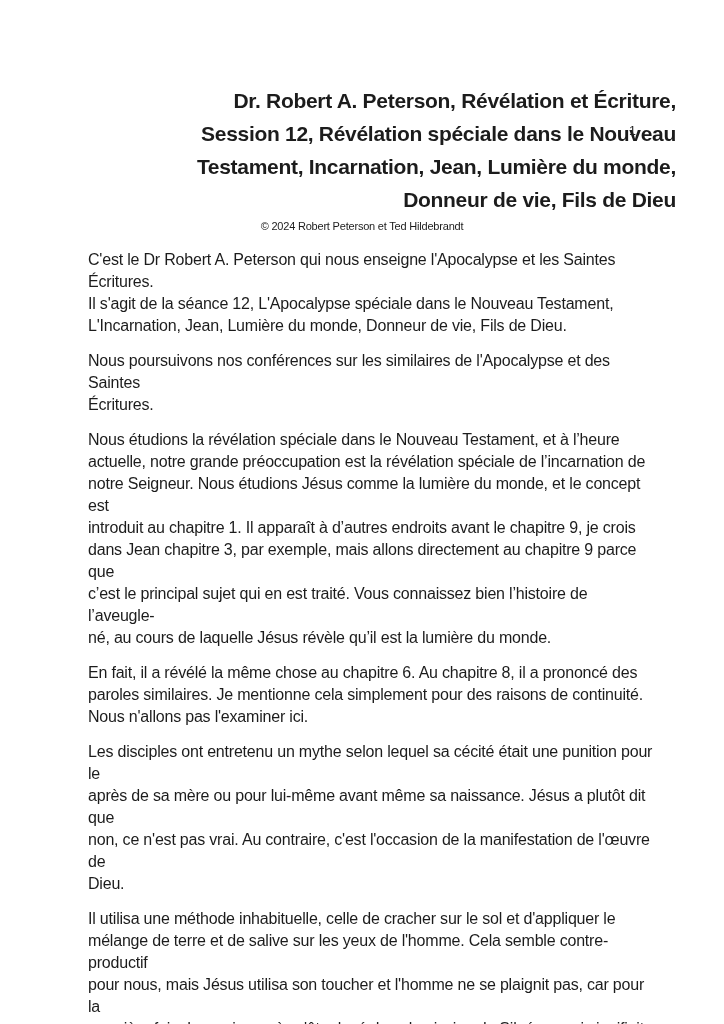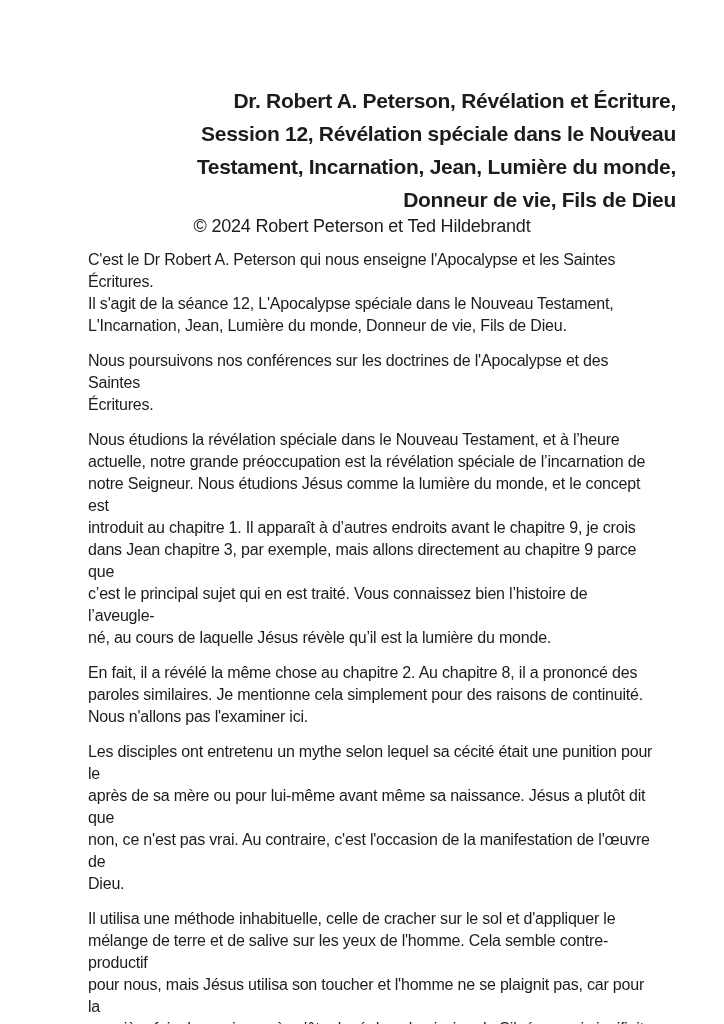--- a/index.html
+++ b/index.html
@@ -34,21 +34,21 @@
     text-align: right;
     font-size: 21px;
     font-weight: bold;
     line-height: 33px;
     letter-spacing: -0.3px;
     white-space: pre-line;
     color: #1c1c1c;
   }
   .copyright {
     text-align: center;
-    font-size: 18px;
+    font-size: 11px;
     line-height: 20px;
     margin: 0 48px;
     letter-spacing: -0.2px;
     color: #1c1c1c;
   }
   .doc-body {
     display: block;
     margin: 13px 70px 0 88px;
     font-size: 16px;
     line-height: 22px;
@@ -69,30 +69,30 @@
 Session 12, Révélation spéciale dans le Nouveau
 Testament, Incarnation, Jean, Lumière du monde,
 Donneur de vie, Fils de Dieu</h1>
 
   <div class="copyright">© 2024 Robert Peterson et Ted Hildebrandt</div>
 
   <main class="doc-body">
       <p class="para">C'est le Dr Robert A. Peterson qui nous enseigne l'Apocalypse et les Saintes Écritures.
 Il s'agit de la séance 12, L'Apocalypse spéciale dans le Nouveau Testament,
 L'Incarnation, Jean, Lumière du monde, Donneur de vie, Fils de Dieu.</p>
-      <p class="para">Nous poursuivons nos conférences sur les doctrines de l'Apocalypse et des Saintes
+      <p class="para">Nous poursuivons nos conférences sur les similaires de l'Apocalypse et des Saintes
 Écritures.</p>
       <p class="para">Nous étudions la révélation spéciale dans le Nouveau Testament, et à l’heure
 actuelle, notre grande préoccupation est la révélation spéciale de l’incarnation de
 notre Seigneur. Nous étudions Jésus comme la lumière du monde, et le concept est
 introduit au chapitre 1. Il apparaît à d’autres endroits avant le chapitre 9, je crois
 dans Jean chapitre 3, par exemple, mais allons directement au chapitre 9 parce que
 c’est le principal sujet qui en est traité. Vous connaissez bien l’histoire de l’aveugle-
 né, au cours de laquelle Jésus révèle qu’il est la lumière du monde.</p>
-      <p class="para">En fait, il a révélé la même chose au chapitre 2. Au chapitre 8, il a prononcé des
+      <p class="para">En fait, il a révélé la même chose au chapitre 6. Au chapitre 8, il a prononcé des
 paroles similaires. Je mentionne cela simplement pour des raisons de continuité.
 Nous n'allons pas l'examiner ici.</p>
       <p class="para">Les disciples ont entretenu un mythe selon lequel sa cécité était une punition pour le
 après de sa mère ou pour lui-même avant même sa naissance. Jésus a plutôt dit que
 non, ce n'est pas vrai. Au contraire, c'est l'occasion de la manifestation de l'œuvre de
 Dieu.</p>
       <p class="para">Il utilisa une méthode inhabituelle, celle de cracher sur le sol et d'appliquer le
 mélange de terre et de salive sur les yeux de l'homme. Cela semble contre-productif
 pour nous, mais Jésus utilisa son toucher et l'homme ne se plaignit pas, car pour la
 première fois de sa vie, après s'être lavé dans la piscine de Siloé, ce qui signifiait

